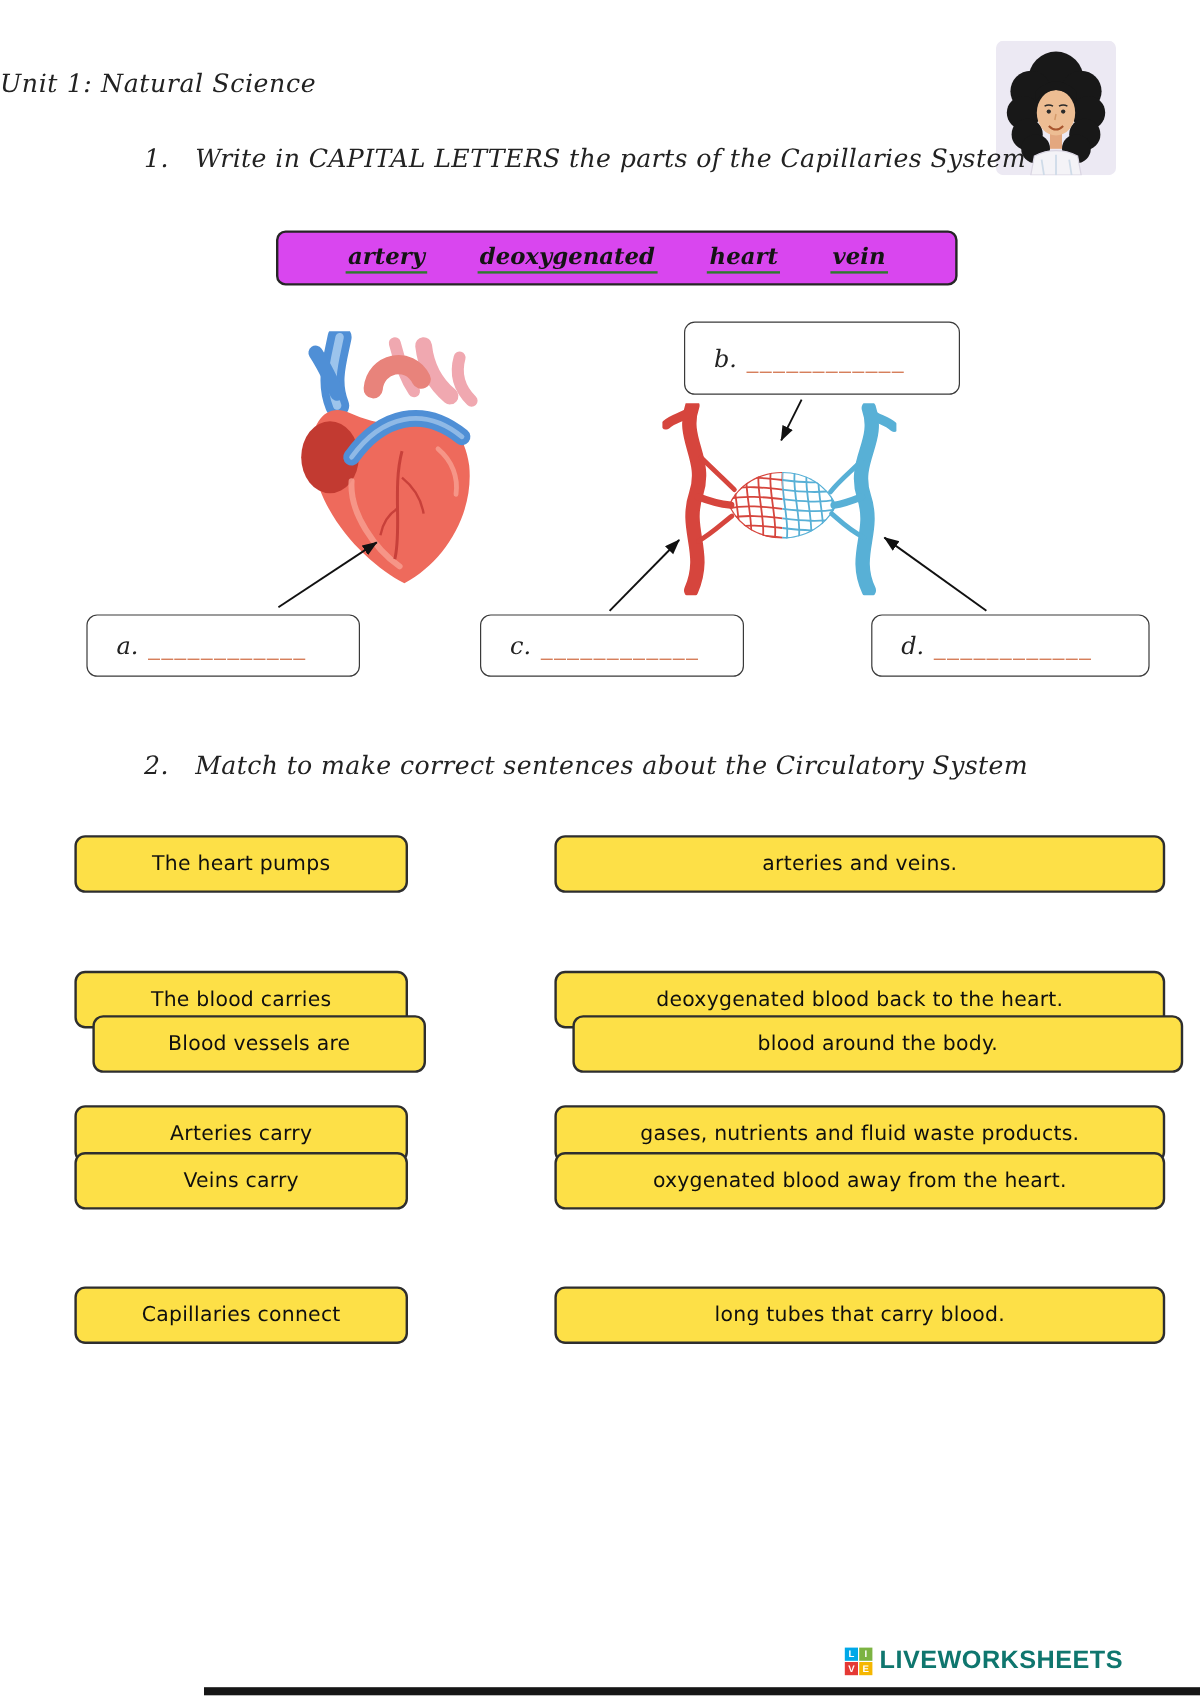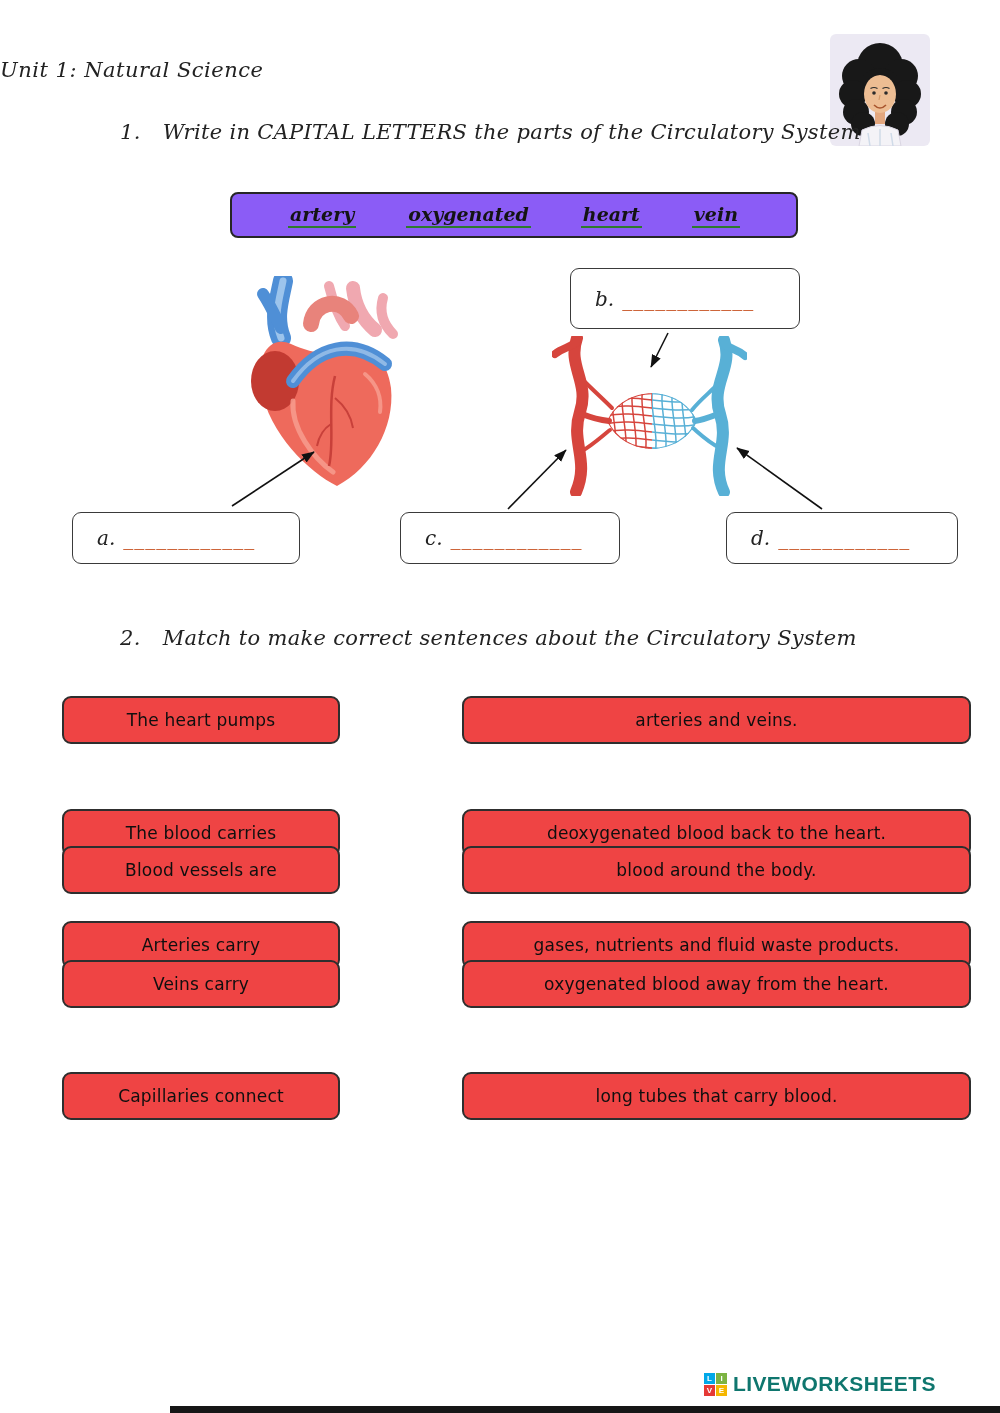--- a/index.html
+++ b/index.html
@@ -9,21 +9,21 @@
   }
   .abs{position:absolute;}
   .hand{font-family:"DejaVu Serif",serif;font-style:italic;color:#222;}
   .page-title{top:58px;left:0;width:1000px;text-align:left;font-size:21px;letter-spacing:0.5px;}
   .q-row{display:flex;gap:22px;font-size:21px;letter-spacing:0.3px;}
   .q1-row{top:120px;left:120px;}
   .q2-row{top:626px;left:120px;}
 
   .wordbank{
     top:192px;left:230px;width:568px;height:46px;
-    border:2px solid #262626;border-radius:8px;background:#8b5cf6;
+    border:2px solid #262626;border-radius:8px;background:#d946ef;
     display:flex;align-items:center;justify-content:space-between;
     padding:0 56px;box-sizing:border-box;
   }
   .wb-word{
     font-family:"DejaVu Serif",serif;font-style:italic;font-weight:bold;
     font-size:19px;color:#141414;border-bottom:2px solid #2d7a2d;padding:0 2px 1px 2px;
   }
 
   .ansbox{
     border:1.6px solid #3a3a3a;border-radius:9px;background:#fff;
@@ -37,28 +37,28 @@
   .box-d{top:512px;left:726px;width:232px;height:52px;}
 
   .illus{pointer-events:none;}
   .heart-illus{top:276px;left:233px;}
   .cap-illus{top:336px;left:552px;}
   .avatar{top:34px;left:830px;}
 
   .overlay{top:0;left:0;pointer-events:none;}
 
   .match{
-    border:2px solid #2e2e2e;border-radius:9px;background:#ef4444;
+    border:2px solid #2e2e2e;border-radius:9px;background:#fde047;
     display:flex;align-items:center;justify-content:center;box-sizing:border-box;
     font-family:"DejaVu Sans",sans-serif;font-size:17px;color:#0f0f0f;
     letter-spacing:0.2px;text-align:center;
   }
   .mleft{left:62px;width:278px;height:48px;}
   .mright{left:462px;width:509px;height:48px;}
-  .r0{top:696px;} .r1{top:809px;} .r2{top:846px;} .r3{top:921px;} .r4{top:960px;} .r5{top:1072px;}
+  .r0{top:696px;} .r1{top:809px;} .r2{top:846px;margin-left:15px;} .r3{top:921px;} .r4{top:960px;} .r5{top:1072px;}
 
   .footer{top:1372px;left:704px;display:flex;align-items:center;gap:6px;}
   .logo-grid{display:grid;grid-template-columns:11px 11px;grid-template-rows:11px 11px;gap:1px;}
   .logo-cell{color:#fff;font-size:8px;font-weight:bold;display:flex;align-items:center;justify-content:center;
     font-family:"Liberation Sans",sans-serif;}
   .brand{font-size:21px;font-weight:bold;color:#0f766e;letter-spacing:0.4px;}
 
   .bottom-strip{top:1406px;left:170px;width:830px;height:7px;background:#161616;}
 </style>
 </head>
@@ -88,26 +88,26 @@
     <circle cx="44" cy="59" r="1.8" fill="#2b2b2b"></circle>
     <circle cx="56" cy="59" r="1.8" fill="#2b2b2b"></circle>
     <path d="M40.5,54.5 Q44,52.5 47.5,54.5 M52.5,54.5 Q56,52.5 59.5,54.5" stroke="#2b2b2b" stroke-width="1.2" fill="none"></path>
     <path d="M50,61 L49,66" stroke="#d49a6a" stroke-width="1.2" fill="none"></path>
     <path d="M44,71 Q50,77 56,71" stroke="#a8552e" stroke-width="1.6" fill="none"></path>
   </svg>
 </div>
 
 <div class="abs hand q-row q1-row">
   <span>1.</span>
-  <span>Write in CAPITAL LETTERS the parts of the Circulatory System</span>
+  <span>Write in CAPITAL LETTERS the parts of the Capillaries System</span>
 </div>
 
 <div class="abs wordbank">
   <span class="wb-word">artery</span>
-  <span class="wb-word">oxygenated</span>
+  <span class="wb-word">deoxygenated</span>
   <span class="wb-word">heart</span>
   <span class="wb-word">vein</span>
 </div>
 
 <div class="abs illus heart-illus">
   <svg width="205" height="235" viewBox="0 0 205 235">
     <path d="M50,5 C46,25 40,42 48,62" stroke="#4f8fd6" stroke-width="20" fill="none" stroke-linecap="round"></path>
     <path d="M50,5 C46,25 40,42 48,62" stroke="#9cc4ec" stroke-width="7" fill="none" stroke-linecap="round"></path>
     <path d="M30,18 C38,30 42,40 48,52" stroke="#4f8fd6" stroke-width="12" fill="none" stroke-linecap="round"></path>
     <path d="M120,12 C122,30 130,44 142,54" stroke="#f0a8b0" stroke-width="14" fill="none" stroke-linecap="round"></path>

